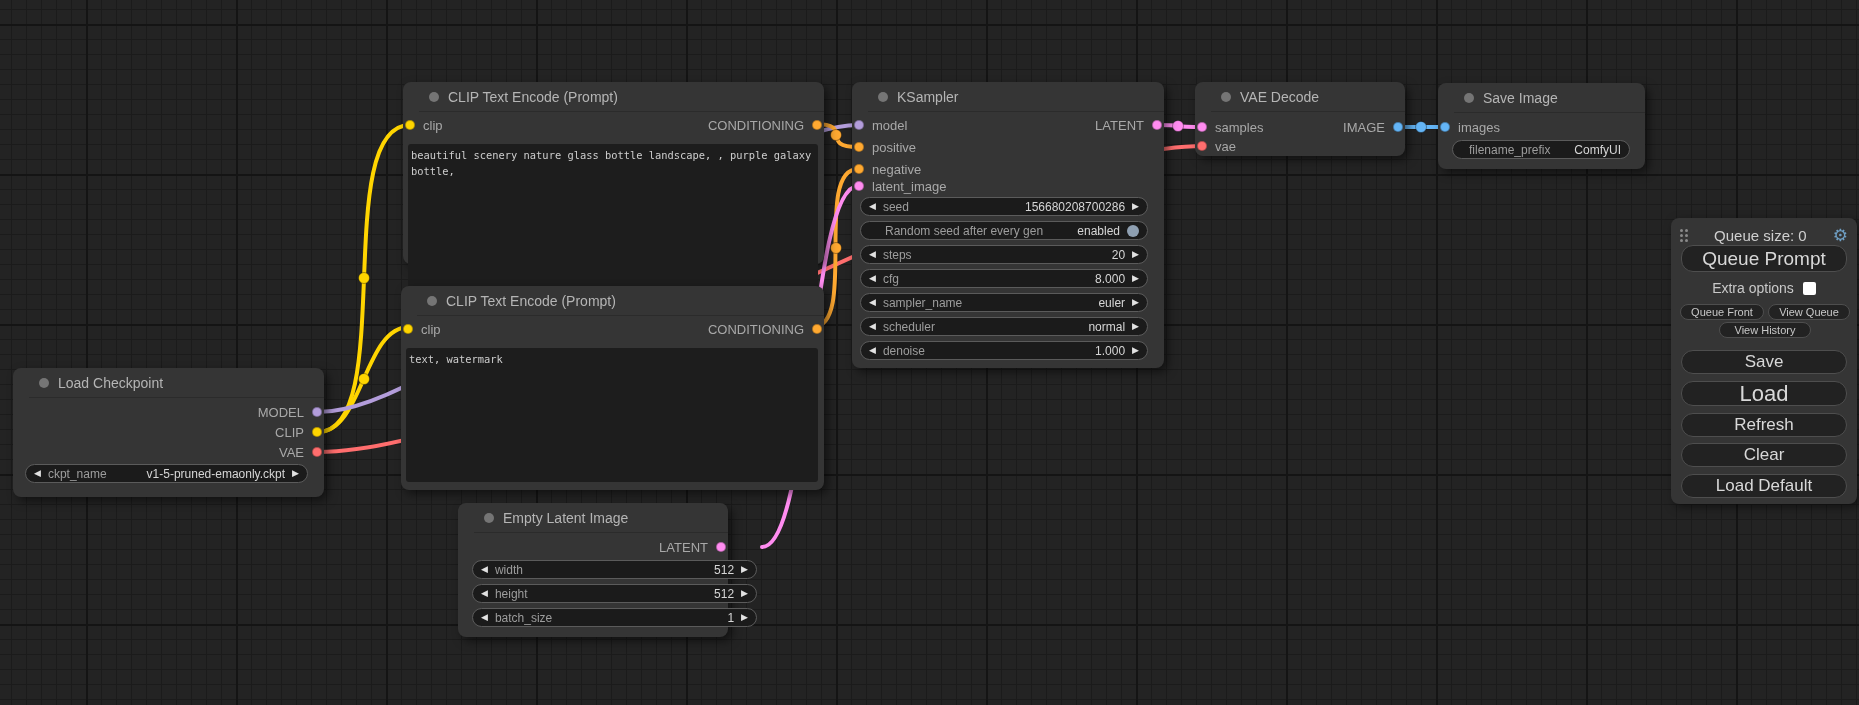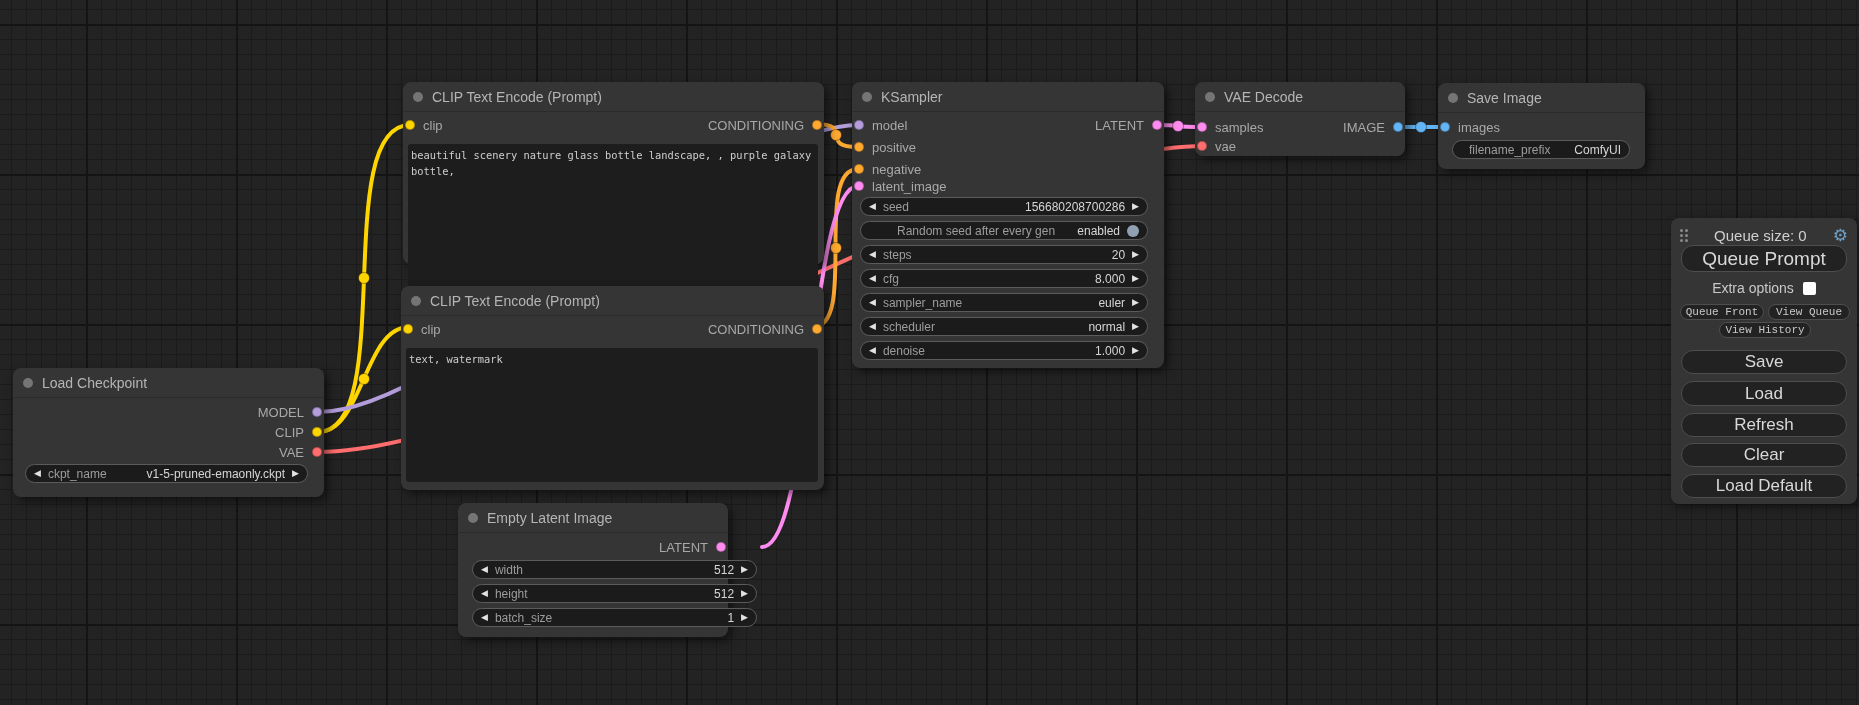--- a/index.html
+++ b/index.html
@@ -15,21 +15,21 @@
     background-position:86px 24px,86px 24px,11px 9px,11px 9px;
     font-family:"Liberation Sans",sans-serif;
   }
   .wires{position:absolute;left:0;top:0;z-index:1;}
   .wires path{fill:none;stroke-width:4;stroke-linecap:round;}
   .wires circle{stroke:rgba(0,0,0,.35);stroke-width:1;}
 
   .node{position:absolute;z-index:2;background:#353535;border-radius:8px;
         box-shadow:4px 4px 10px rgba(0,0,0,.5);}
   .node-title{height:29px;display:flex;align-items:center;padding:0 10px;
-              border-bottom:1px solid rgba(0,0,0,.18);}
+              border-bottom:1px solid rgba(0,0,0,.18);margin-left:16px;}
   .collapse-dot{width:10px;height:10px;border-radius:50%;background:#757575;margin-right:9px;flex:none;}
   .title-text{color:#b5b5b5;font-size:14px;white-space:nowrap;}
 
   .port{position:absolute;height:20px;display:flex;align-items:center;}
   .port .dot{width:10px;height:10px;border-radius:50%;flex:none;border:1px solid rgba(0,0,0,.3);box-sizing:border-box;}
   .port.in{left:2px;}  .port.in .dot{margin-right:8px;}
   .port.out{right:2px;} .port.out .dot{margin-left:8px;}
   .port-label{color:#a8a8a8;font-size:13px;white-space:nowrap;}
 
   .widget{position:absolute;height:19px;background:#1b1b1b;border:1px solid #5b5b5b;
@@ -52,21 +52,21 @@
   .qp-title{flex:1;text-align:center;color:#cfcfcf;font-size:15px;}
   .gear{font-size:17px;line-height:1;flex:none;cursor:pointer;}
   .qp-btn{position:absolute;left:10px;width:166px;background:#222;border:1px solid #4e4e4e;
           border-radius:12px;color:#d8d8d8;text-align:center;font-family:inherit;
           display:flex;align-items:center;justify-content:center;box-sizing:border-box;padding:0;}
   .qp-extra{position:absolute;top:62px;left:0;width:100%;display:flex;align-items:center;
             justify-content:center;color:#c9c9c9;font-size:14px;}
   .qp-check{width:13px;height:13px;background:#ffffff;border-radius:2px;margin-left:9px;}
   .qp-small{position:absolute;height:16px;background:#222;border:1px solid #4e4e4e;border-radius:9px;
             color:#c8c8c8;font-size:11px;display:flex;align-items:center;justify-content:center;
-            box-sizing:border-box;font-family:Liberation Mono, monospace;padding:0;}
+            box-sizing:border-box;font-family:Liberation Sans, sans-serif;padding:0;}
 </style>
 </head>
 <body>
 
 <div class="canvas">
 
   <svg class="wires" width="1859" height="705" viewBox="0 0 1859 705">
     <path d="M 318 432 C 398 432, 330 125, 410 125" stroke="#FFD500"></path>
     <path d="M 318 432 C 363 432, 364 327, 409 327" stroke="#FFD500"></path>
     <path d="M 318 412 C 453 412, 723 125, 858 125" stroke="#B39DDB"></path>
@@ -200,21 +200,21 @@
       <span class="dot" style="background: rgb(255, 140, 240);"></span>
     </div>
 
     <div class="widget" style="left:8px;top:115px;width:288px">
       <span class="arrow">◀</span>
       <span class="w-label">seed</span>
       <span class="w-value">156680208700286</span>
       <span class="arrow">▶</span>
     </div>
     <div class="widget" style="left:8px;top:139px;width:288px">
-      <span class="w-label" style="margin-left:28px">Random seed after every gen</span>
+      <span class="w-label" style="margin-left:16px">Random seed after every gen</span>
       <span class="w-value">enabled</span>
       <span class="toggle-dot" style="background: rgb(143, 160, 178);"></span>
     </div>
     <div class="widget" style="left:8px;top:163px;width:288px">
       <span class="arrow">◀</span>
       <span class="w-label">steps</span>
       <span class="w-value">20</span>
       <span class="arrow">▶</span>
     </div>
     <div class="widget" style="left:8px;top:187px;width:288px">
@@ -292,19 +292,19 @@
     </div>
     <button class="qp-btn" style="top:27px;height:27px;font-size:19px">Queue Prompt</button>
     <div class="qp-extra">
       <span>Extra options</span>
       <span class="qp-check"></span>
     </div>
     <button class="qp-small" style="left:9px;top:86px;width:84px">Queue Front</button>
     <button class="qp-small" style="left:97px;top:86px;width:82px">View Queue</button>
     <button class="qp-small" style="left:48px;top:104px;width:92px">View History</button>
     <button class="qp-btn" style="top:132px;height:24px;font-size:17px">Save</button>
-    <button class="qp-btn" style="top:163px;height:25px;font-size:17px">Load</button>
+    <button class="qp-btn" style="top:163px;height:25px;font-size:22px">Load</button>
     <button class="qp-btn" style="top:195px;height:24px;font-size:17px">Refresh</button>
     <button class="qp-btn" style="top:225px;height:24px;font-size:17px">Clear</button>
     <button class="qp-btn" style="top:256px;height:24px;font-size:17px">Load Default</button>
   </div>
 
 </div>
 
 </body></html>

